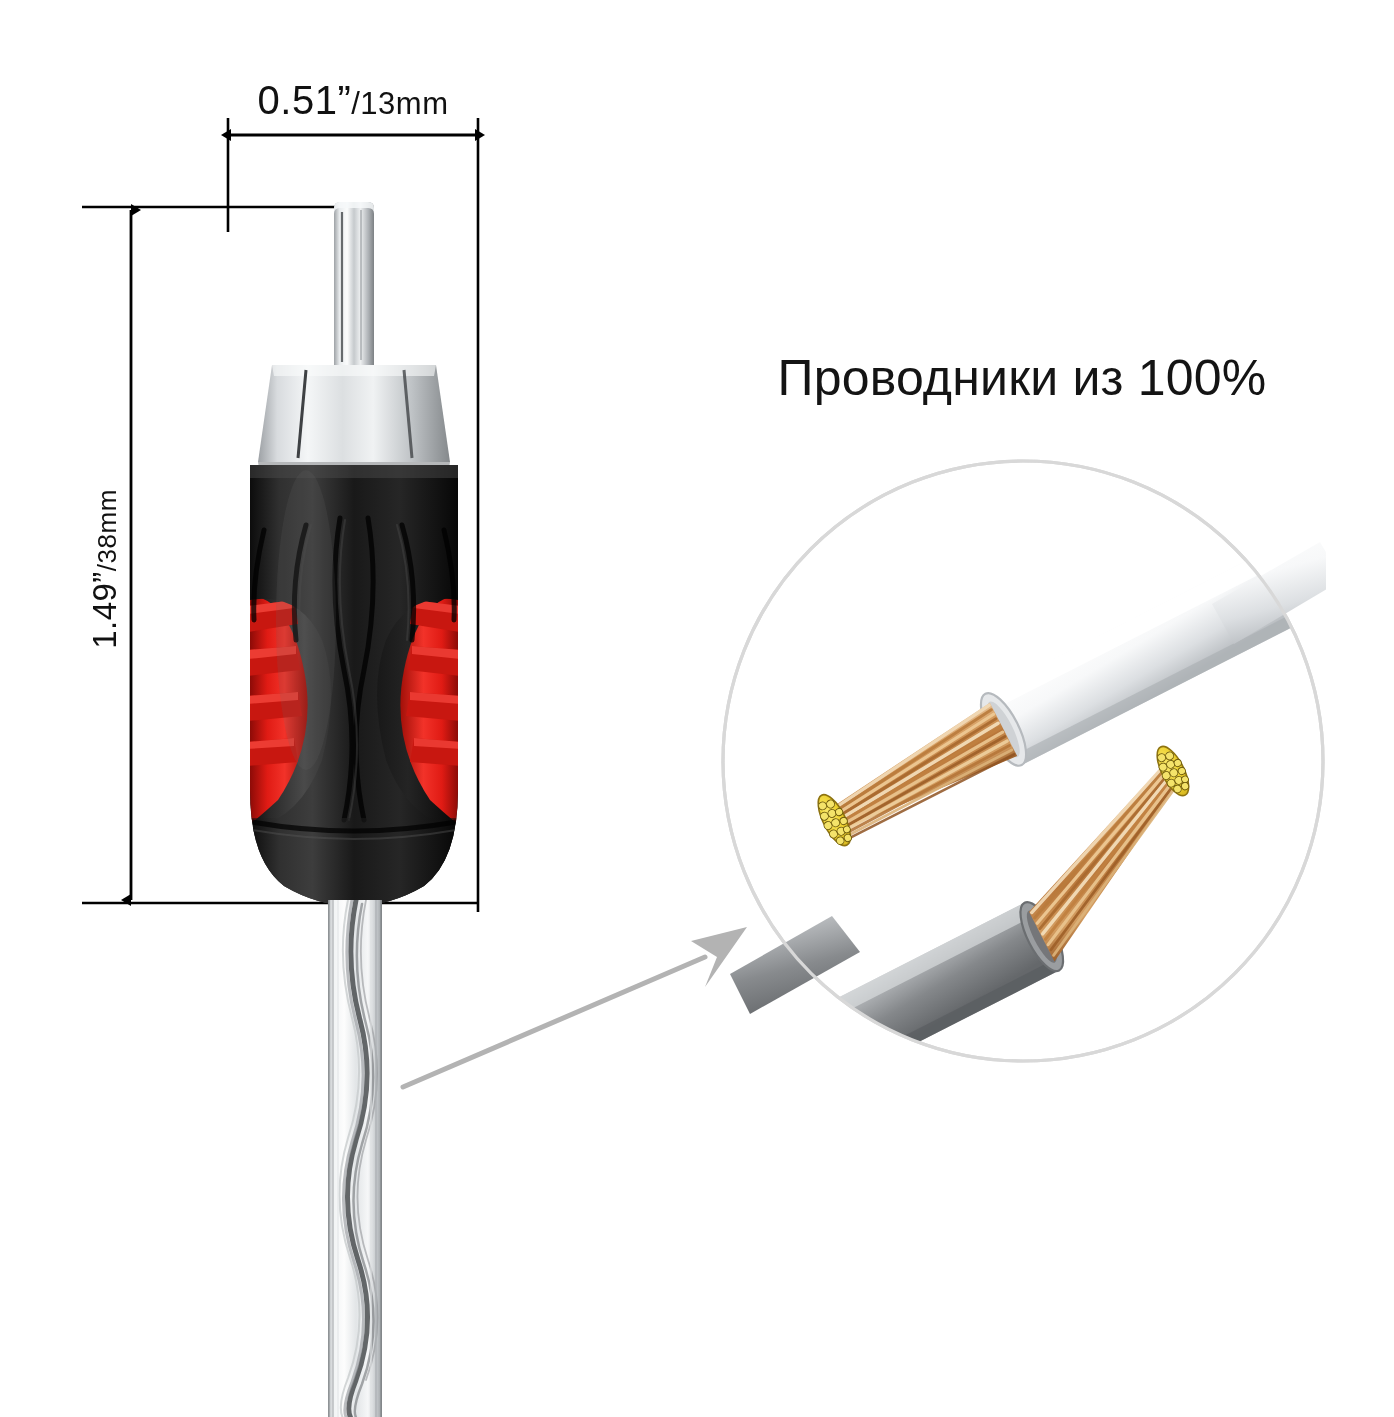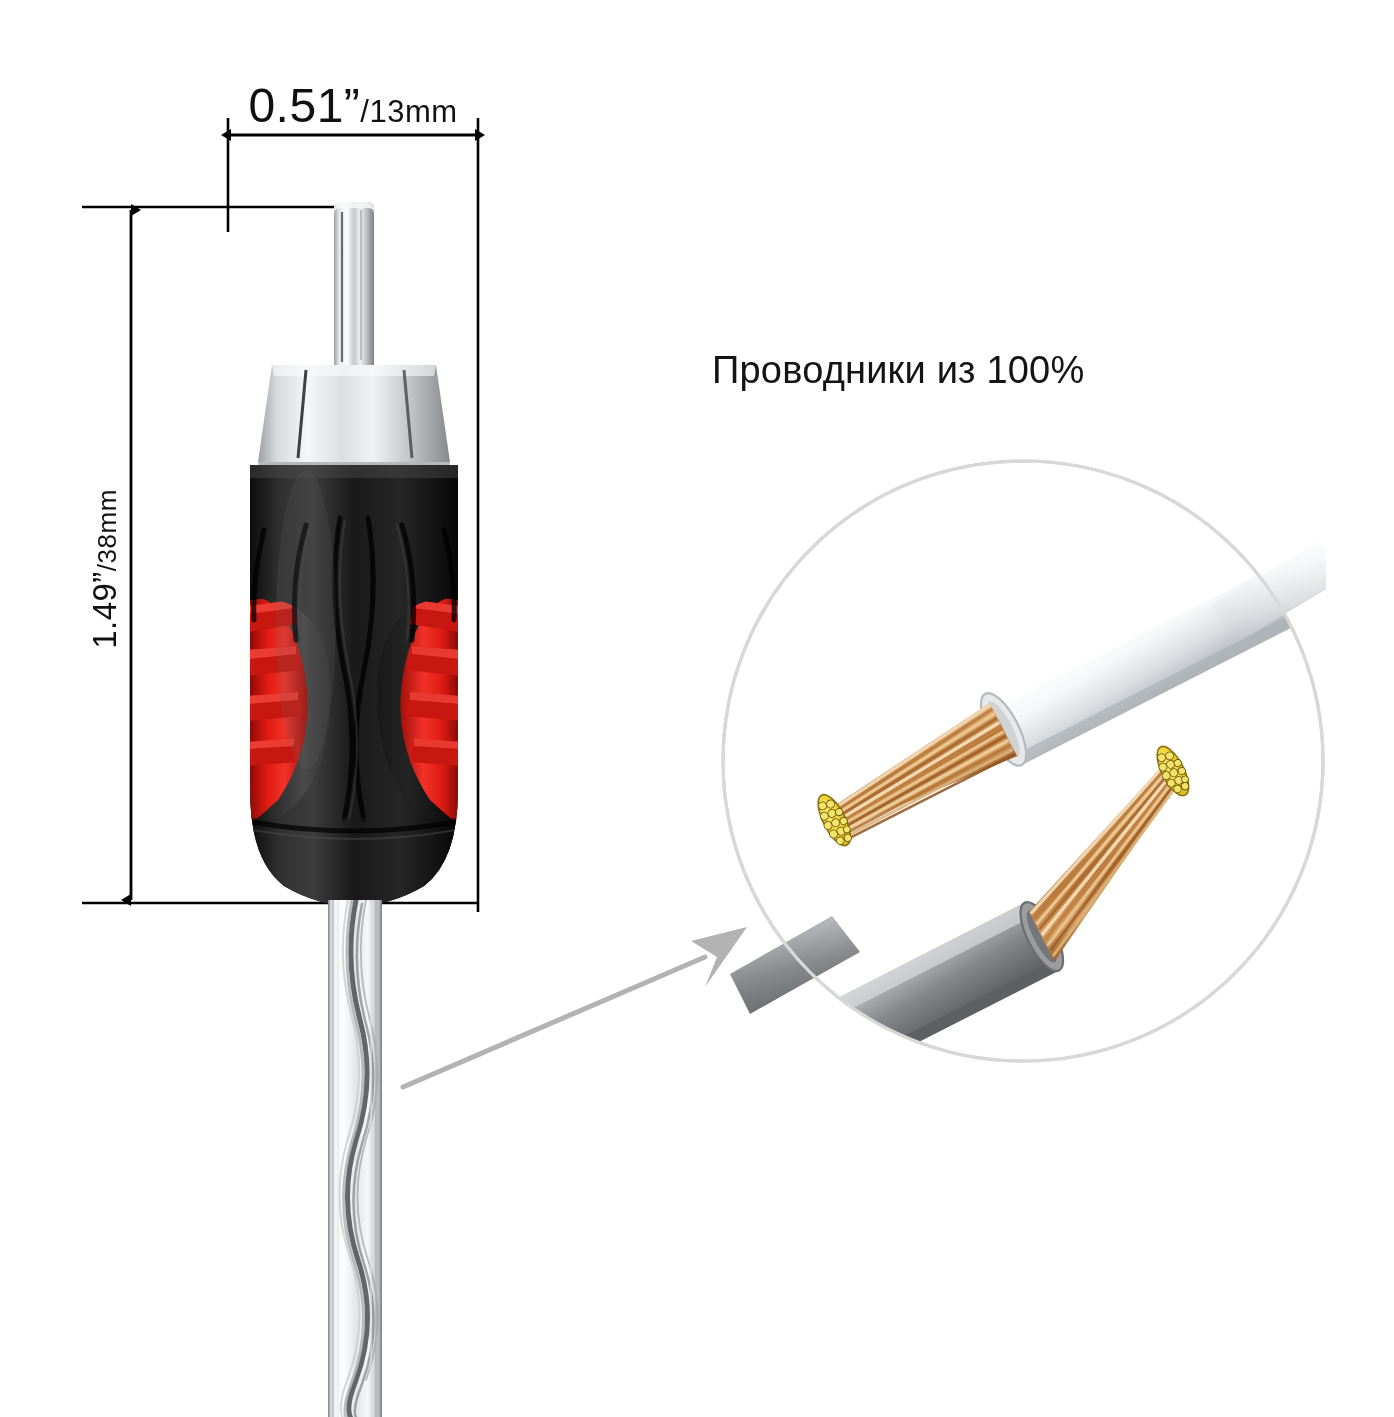--- a/index.html
+++ b/index.html
@@ -31,21 +31,21 @@
   .dim-label-w {
     position: absolute;
     left: 228px;
     top: 78px;
     width: 250px;
     text-align: center;
     color: #111111;
     white-space: nowrap;
   }
   .dim-label-w .big {
-    font-size: 48px;
+    font-size: 40px;
     letter-spacing: 0.5px;
   }
   .dim-label-w .small {
     font-size: 31px;
     letter-spacing: 0.5px;
   }
 
   .dim-label-h {
     position: absolute;
     left: -5px;
@@ -85,22 +85,23 @@
     height: 520px;
   }
   .cable-svg { display: block; width: 110px; height: 520px; }
 
   
   #headline {
     position: absolute;
     left: 712px;
     top: 345px;
     width: 620px;
+    text-align: center;
     color: #141414;
-    font-size: 38px;
+    font-size: 50px;
     line-height: 1.32;
     font-weight: 400;
     letter-spacing: 0.2px;
   }
   #headline .ln { display: block; }
 
   
   #inset {
     position: absolute;
     left: 720px;

